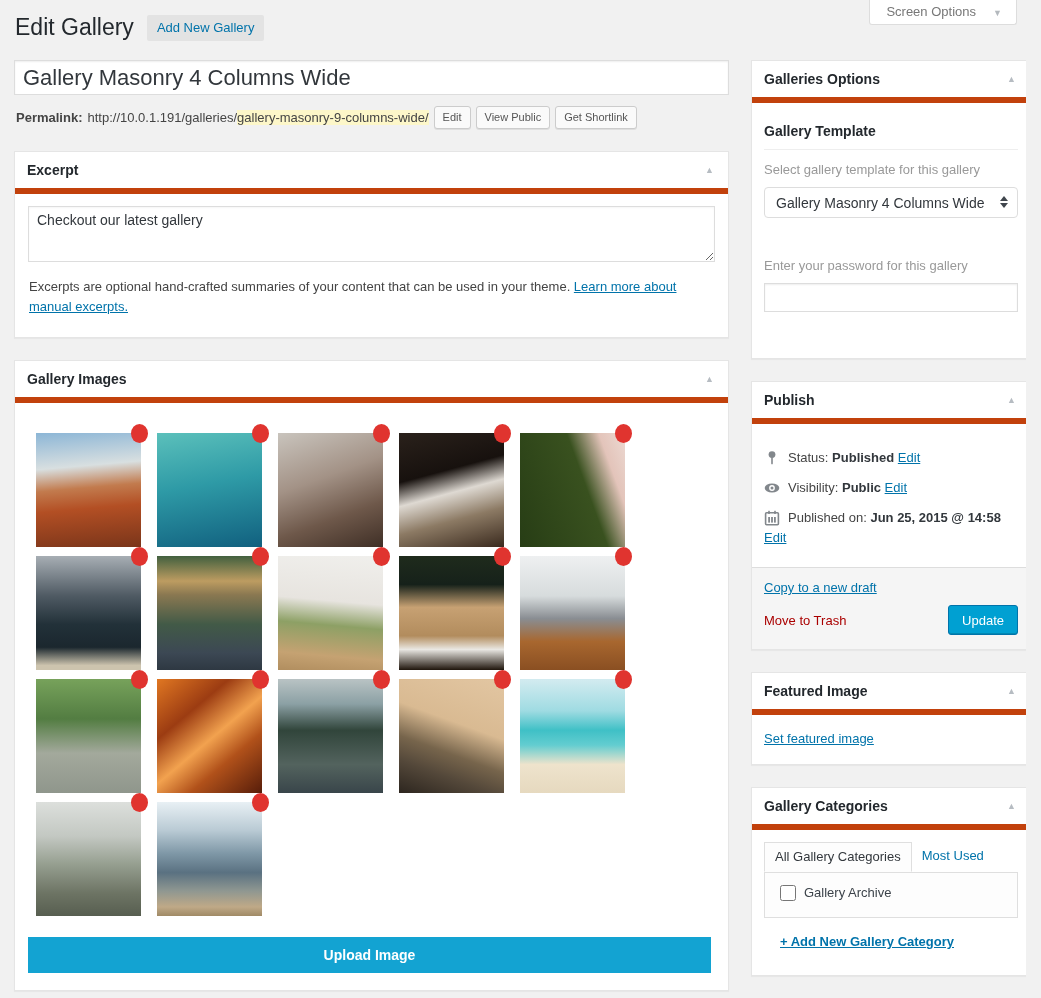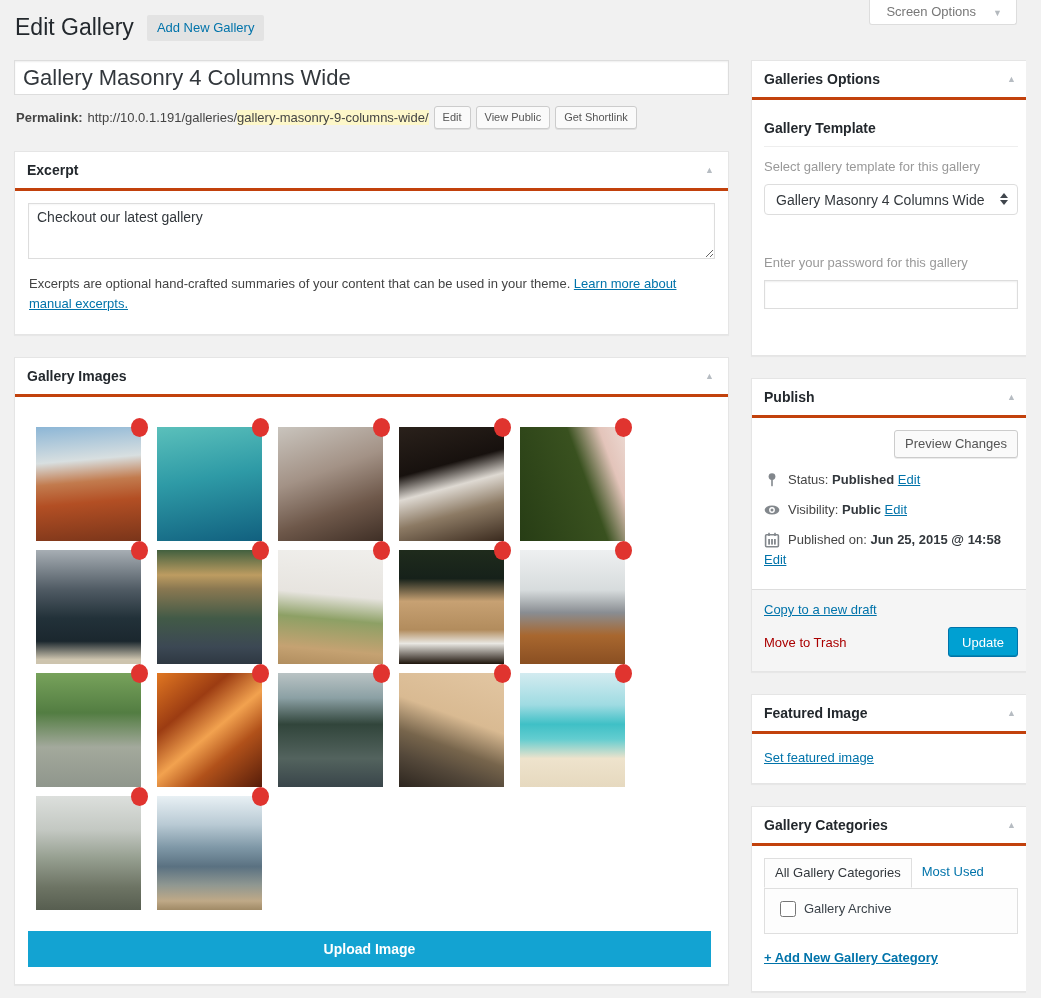--- a/index.html
+++ b/index.html
@@ -51,21 +51,21 @@
     cursor:pointer; font-family:"Liberation Sans", sans-serif;
     box-shadow:0 1px 0 rgba(0,0,0,.08);
   }
   .btn-small { font-size:11px; height:23px; line-height:21px; padding:0 8px; margin-left:5px; }
 
   
   .postbox { background:#fff; border:1px solid #e5e5e5; box-shadow:0 1px 1px rgba(0,0,0,.04); margin-top:22px; }
   .col-side .postbox:first-child { margin-top:0; }
   .postbox-header {
     display:flex; justify-content:space-between; align-items:center;
-    padding:10px 12px; border-bottom:3px solid #c2410c;
+    padding:10px 12px; border-bottom:6px solid #c2410c;
   }
   .postbox-header .hndl { font-size:14px; font-weight:700; color:#23282d; }
   .toggle { font-size:9px; color:#b6bcc2; cursor:pointer; padding:0 2px; }
 
   
   .excerpt-body { padding:12px 13px 16px; }
   .excerpt-textarea {
     width:100%; height:56px; resize:both; border:1px solid #ddd; background:#fff;
     font-family:"Liberation Sans", sans-serif; font-size:14px; color:#32373c;
     padding:5px 8px; outline:none; box-shadow:inset 0 1px 2px rgba(0,0,0,.04);
@@ -138,21 +138,21 @@
   .cat-tabs { display:flex; list-style:none; margin:0; padding:0; position:relative; top:0; }
   .cat-tab { padding:6px 10px 7px; cursor:pointer; }
   .cat-tab.active {
     border:1px solid #dfdfdf; border-bottom-color:#fdfdfd; background:#fdfdfd;
     color:#32373c;
   }
   .cat-tab.inactive { color:#0073aa; }
   .cat-panel { border:1px solid #dfdfdf; background:#fdfdfd; padding:12px 10px 16px; }
   .cat-item { display:flex; align-items:flex-start; gap:8px; color:#3c434a; font-size:13px; }
   .cat-item input { width:16px; height:16px; margin:0 0 0 5px; }
-  .add-cat { display:inline-block; margin-top:16px; font-weight:700; }
+  .add-cat { display:inline-block; margin-top:16px; font-weight:700;margin-left:16px; }
 </style>
 </head>
 <body>
 
 <div class="wrap">
 
   <div class="screen-options">
     <span>Screen Options</span>
     <span class="tri">▼</span>
   </div>
@@ -276,23 +276,20 @@
           <div class="options-tail"></div>
         </div>
       </div>
 
       <div class="postbox">
         <div class="postbox-header">
           <span class="hndl">Publish</span>
           <span class="toggle">▲</span>
         </div>
         <div class="publish-body">
-          <div class="preview-row">
-            <button class="btn btn-preview">Preview Changes</button>
-          </div>
           <div class="pub-row">
             <svg class="ico" viewBox="0 0 16 16">
                 <circle cx="8" cy="4.6" r="3.4" fill="#82878c"></circle>
                 <rect x="7.2" y="7.2" width="1.6" height="7.2" rx="0.8" fill="#82878c"></rect>
               </svg>
             <span><span>Status:</span> <b>Published</b> <a class="wplink">Edit</a></span>
           </div>
           <div class="pub-row">
             <svg class="ico" viewBox="0 0 16 16">
                 <ellipse cx="8" cy="8" rx="7.3" ry="4.6" fill="#82878c"></ellipse>

